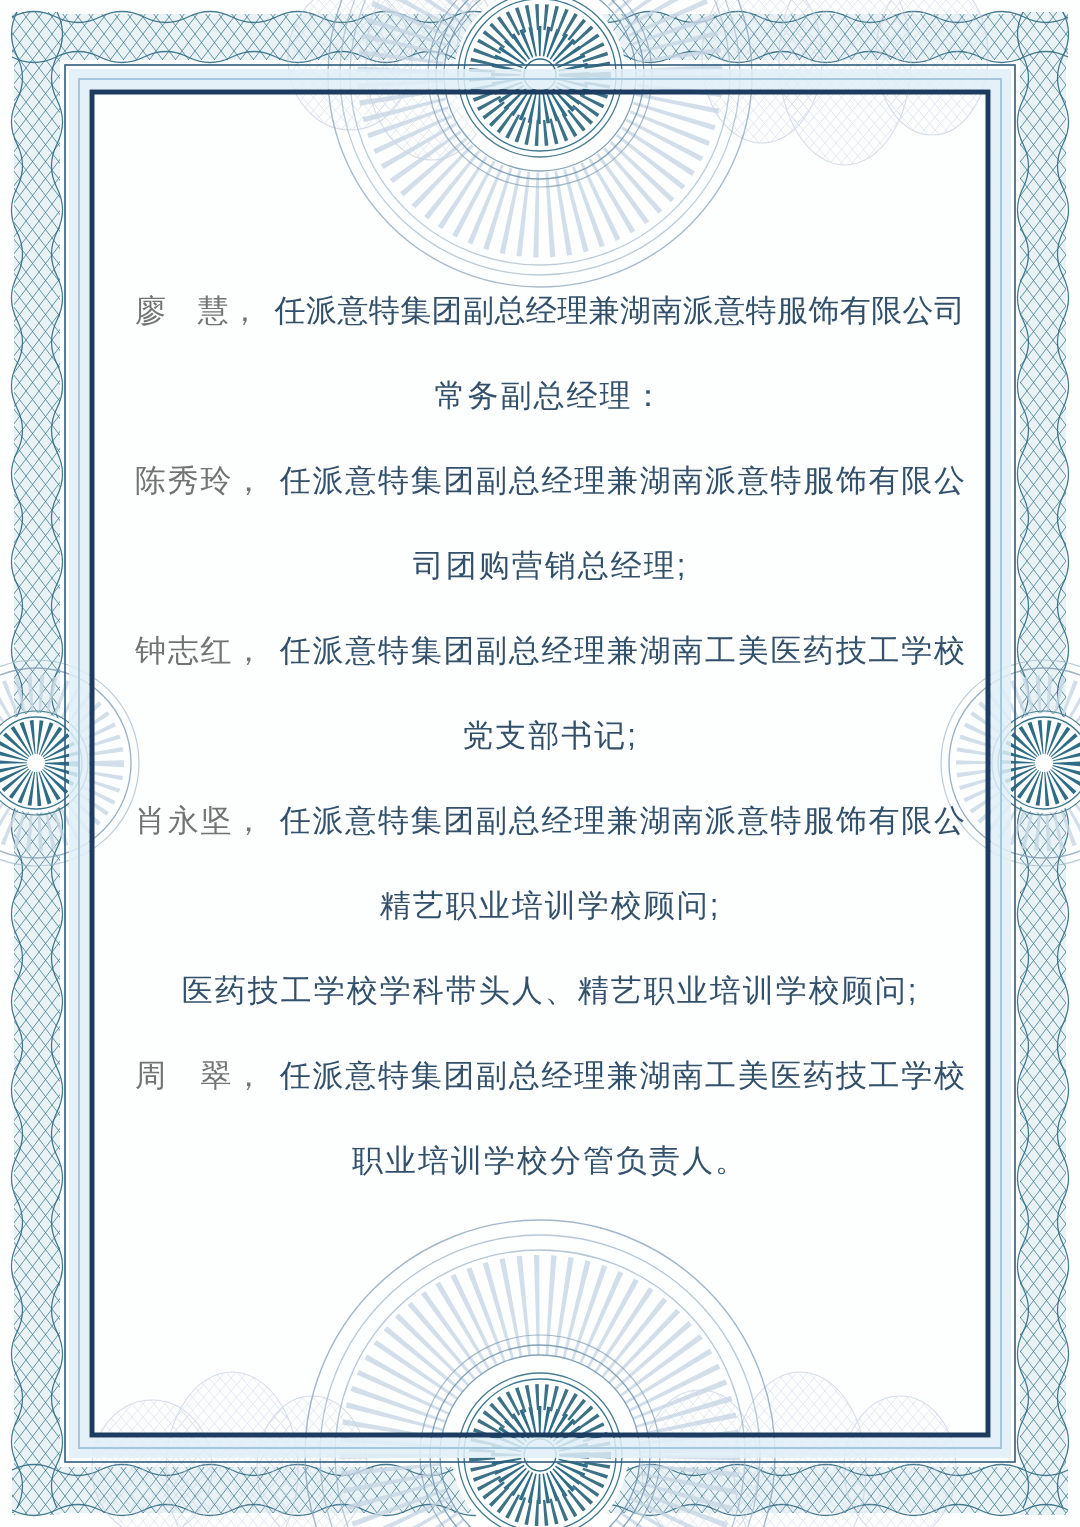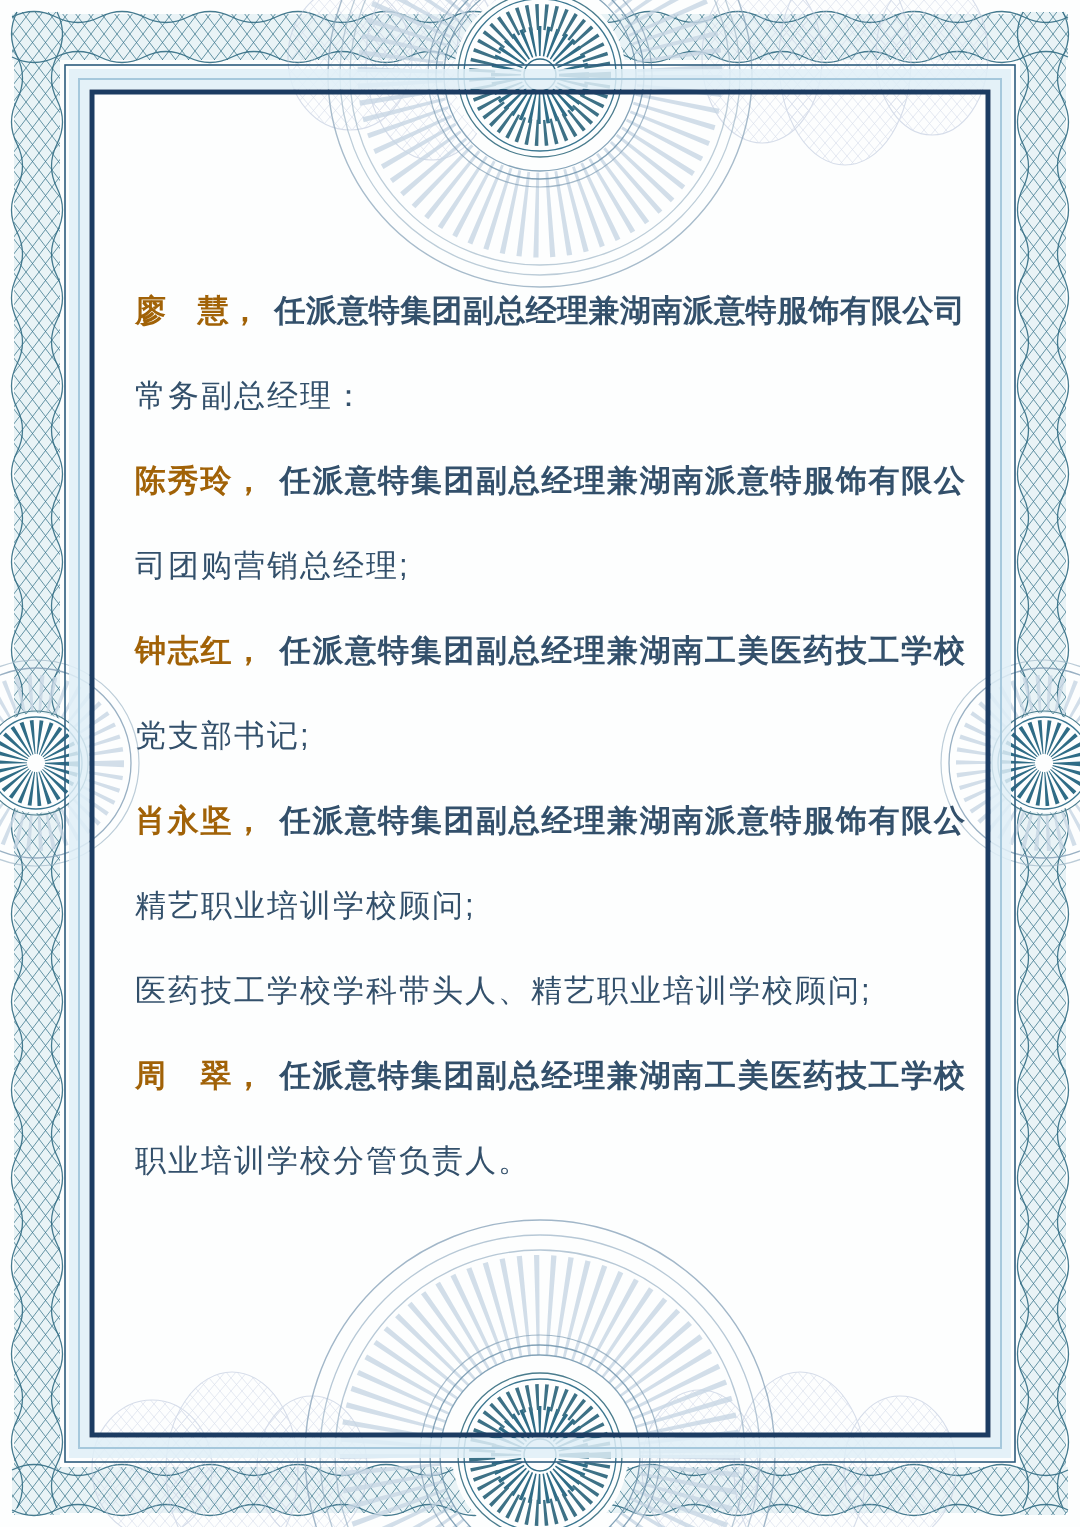--- a/index.html
+++ b/index.html
@@ -5,24 +5,24 @@
   html,body{margin:0;padding:0;background:#ffffff;}
   body{width:1080px;height:1527px;position:relative;overflow:hidden;
        font-family:"Liberation Sans","DejaVu Sans",sans-serif;}
   .certificate{position:absolute;inset:0;background:#fdfefe;}
   svg.decor{position:absolute;top:0;left:0;display:block;}
   .textblock{
     position:absolute;left:135px;top:268px;width:830px;
     color:#33506b;font-size:31px;line-height:85px;letter-spacing:2px;
     z-index:5;
   }
-  .line{min-height:85px;}
+  .line{min-height:85px;text-align:center;}
   .line.full{letter-spacing:0;text-align:justify;text-align-last:justify;}
-  .person{font-weight:700;margin-right:14px;color:#a16207;}
-  .rest{font-weight:700;}
+  .person{font-weight:400;margin-right:14px;color:#737373;}
+  .rest{font-weight:400;}
   .line2{font-weight:400;}
 </style>
 </head>
 <body>
 
 <div class="certificate">
 
   <svg class="decor" width="1080" height="1527" viewBox="0 0 1080 1527">
     <defs>
       <pattern id="lat" width="13" height="17" patternUnits="userSpaceOnUse">

